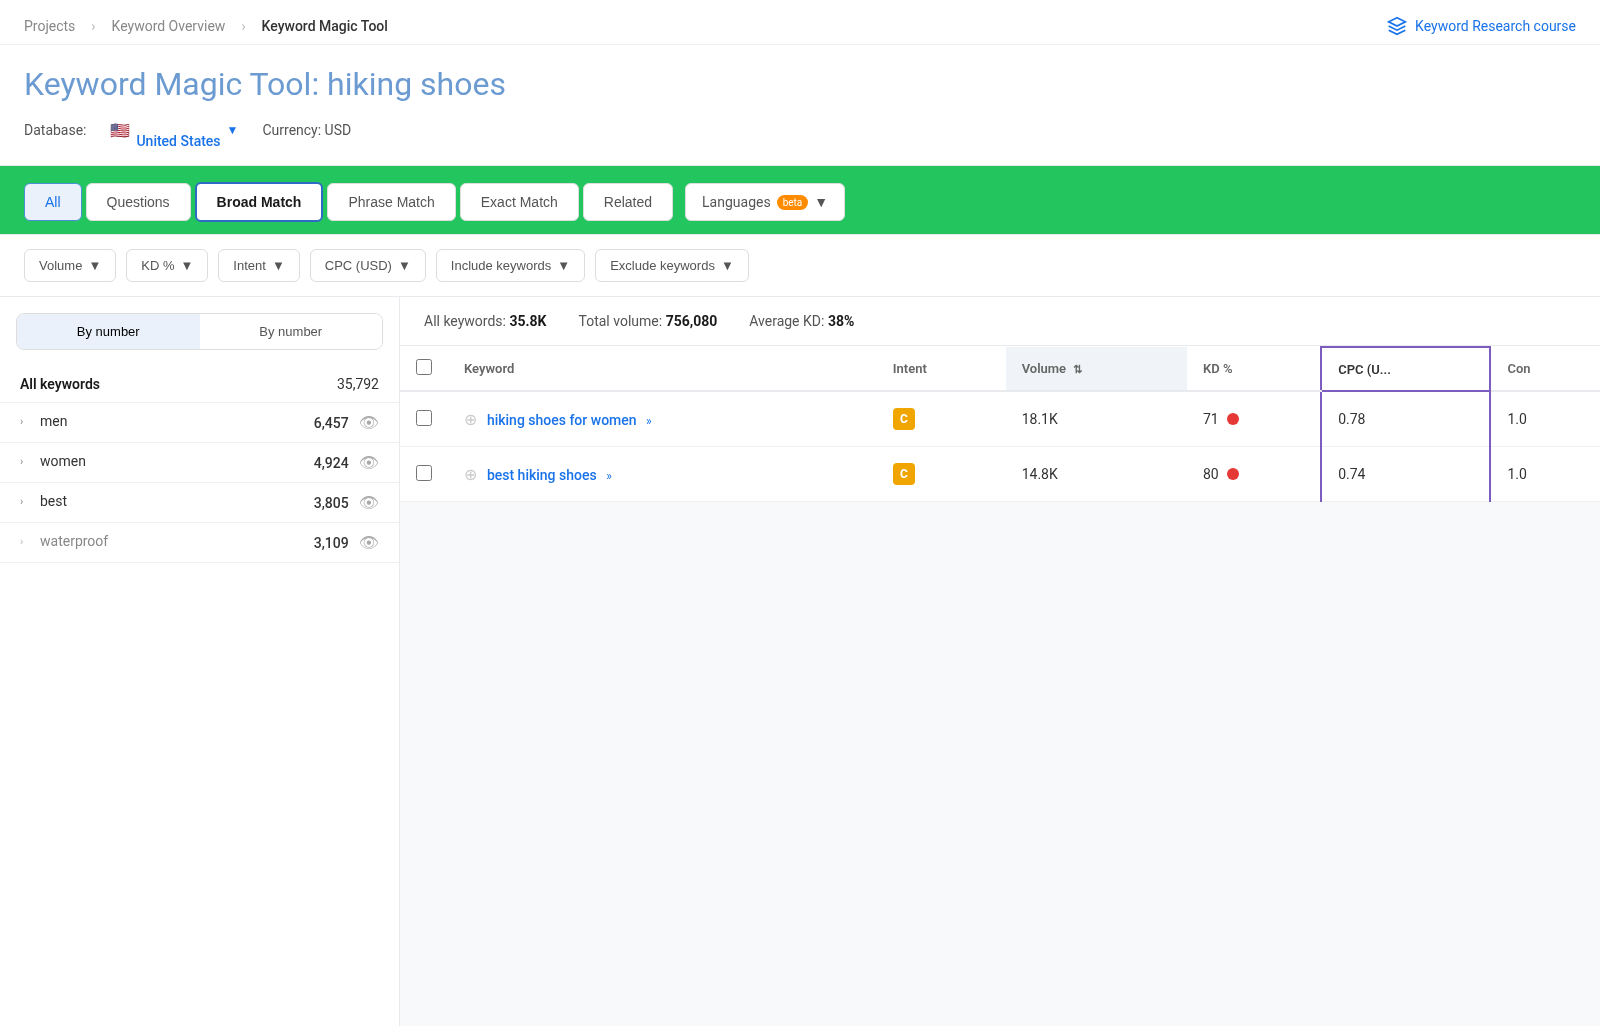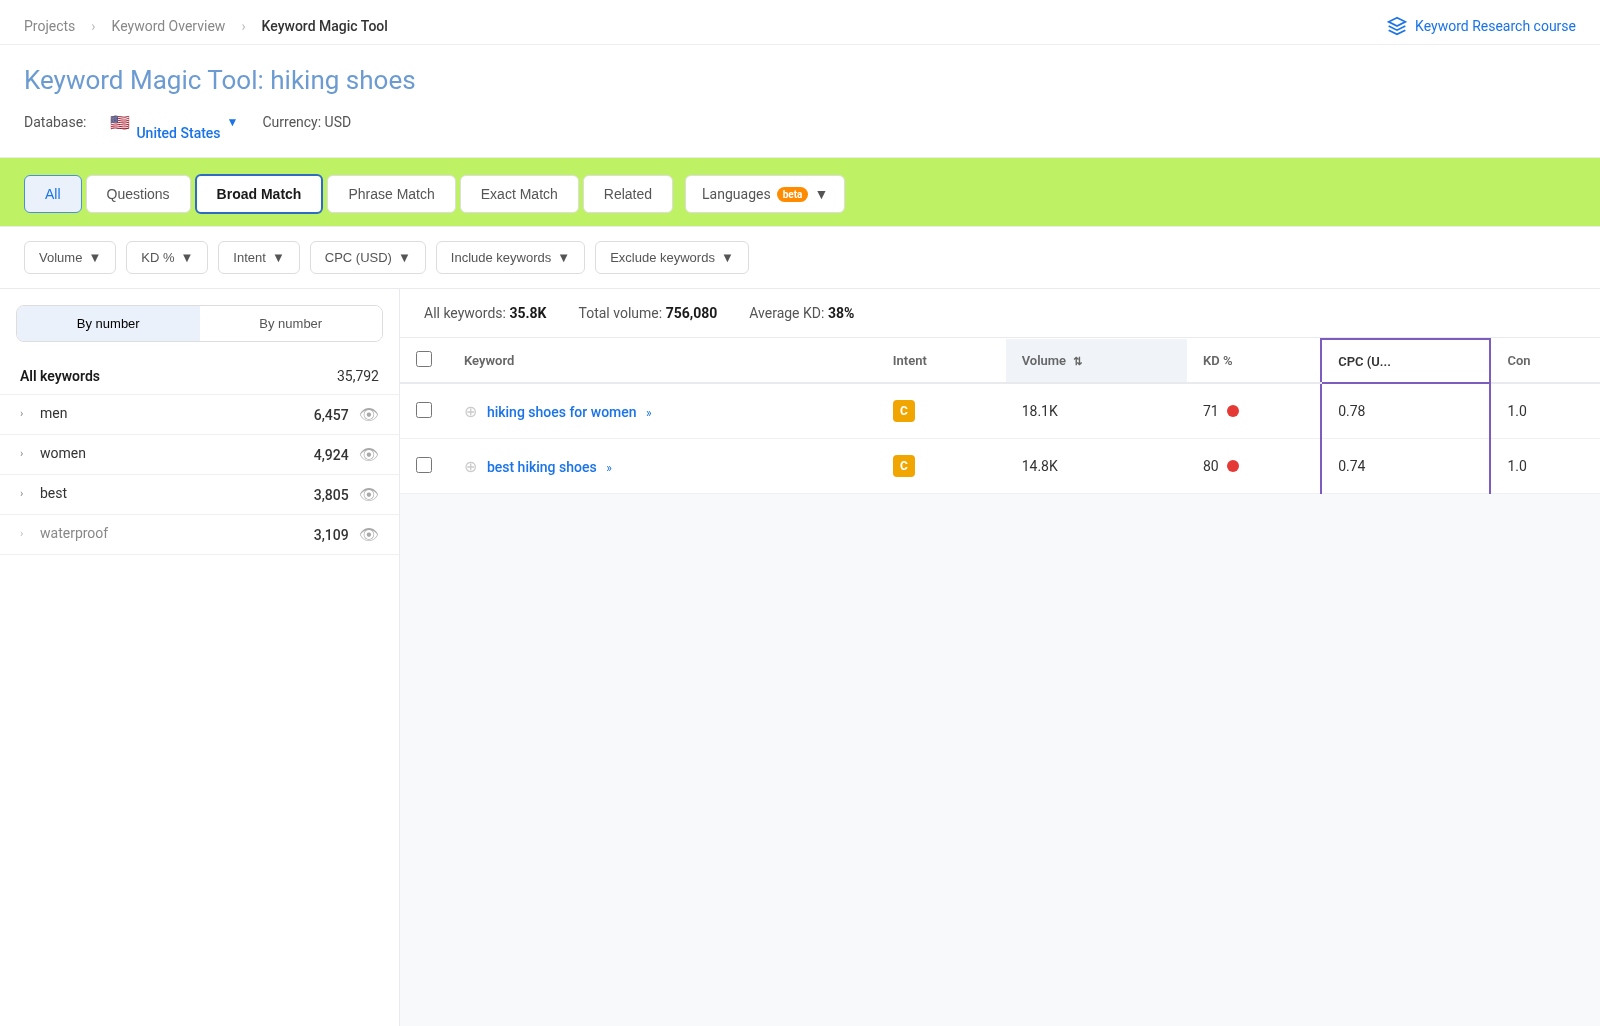--- a/index.html
+++ b/index.html
@@ -48,21 +48,21 @@
       width: 20px;
       height: 20px;
     }
     
     .header {
       padding: 20px 24px 16px 24px;
       background: #fff;
       border-bottom: 1px solid #e8eaed;
     }
     .header-title {
-      font-size: 26px;
+      font-size: 32px;
       font-weight: 700;
       color: #1a1a1a;
       margin-bottom: 8px;
     }
     .header-title span {
       color: #6c9bd1;
       font-weight: 400;
     }
     .header-meta {
       display: flex;
@@ -86,21 +86,21 @@
     .chevron-down {
       color: #1a73e8;
       font-size: 12px;
     }
     
     .tab-bar {
       display: flex;
       align-items: center;
       gap: 4px;
       padding: 16px 24px 0 24px;
-      background: #bef264;
+      background: #22c55e;
       border-bottom: 1px solid #e8eaed;
       flex-wrap: wrap;
     }
     .tab-btn {
       padding: 10px 20px;
       border-radius: 6px;
       border: 1.5px solid #ddd;
       background: #fff;
       cursor: pointer;
       font-size: 14px;
@@ -131,21 +131,21 @@
       cursor: pointer;
       font-size: 14px;
       color: #555;
       margin-bottom: 12px;
       margin-left: 8px;
     }
     .badge-beta {
       background: #ff8c00;
       color: #fff;
       font-size: 10px;
-      font-weight: 700;
+      font-weight: 400;
       padding: 2px 6px;
       border-radius: 10px;
     }
     
     .filter-bar {
       display: flex;
       align-items: center;
       gap: 10px;
       padding: 14px 24px;
       background: #fff;

